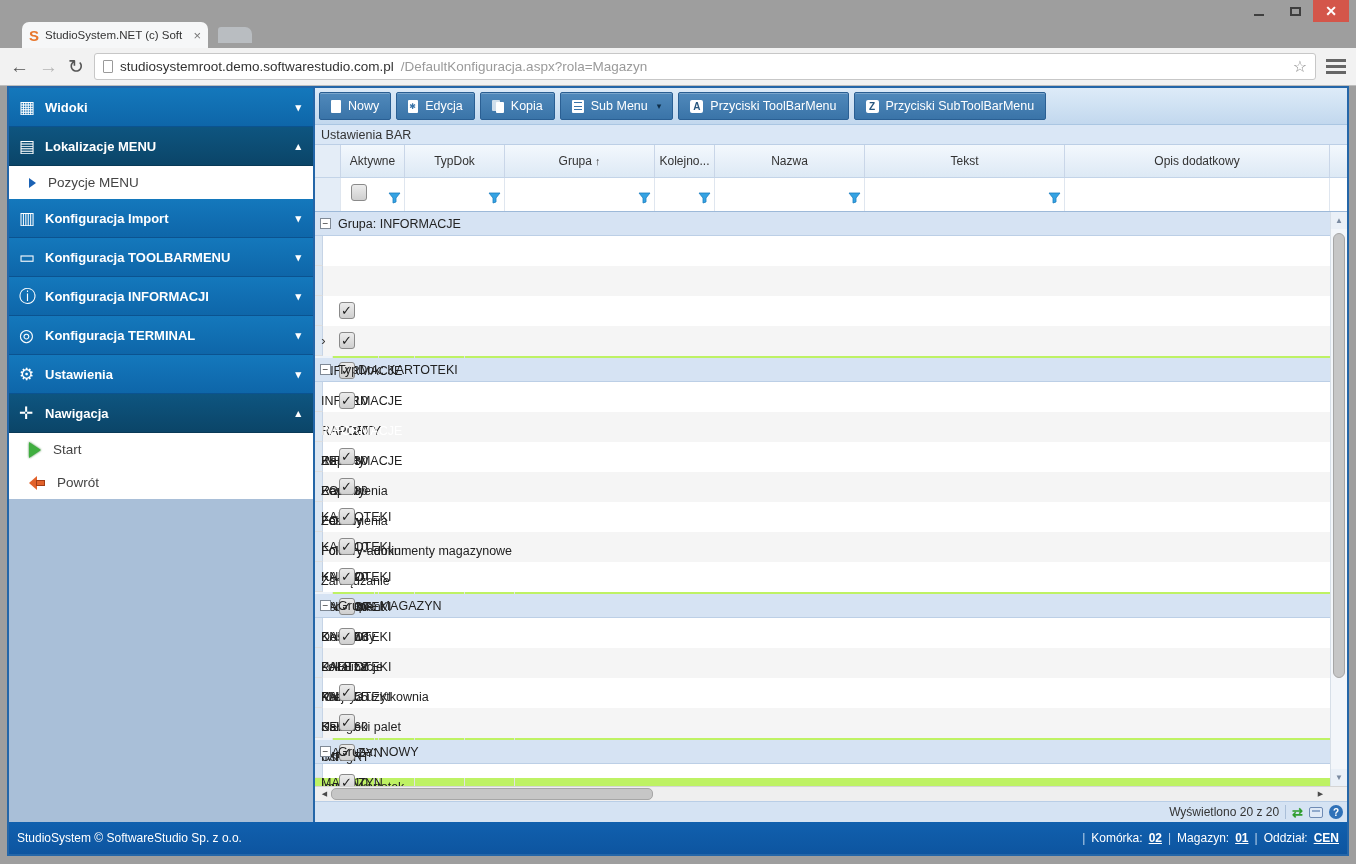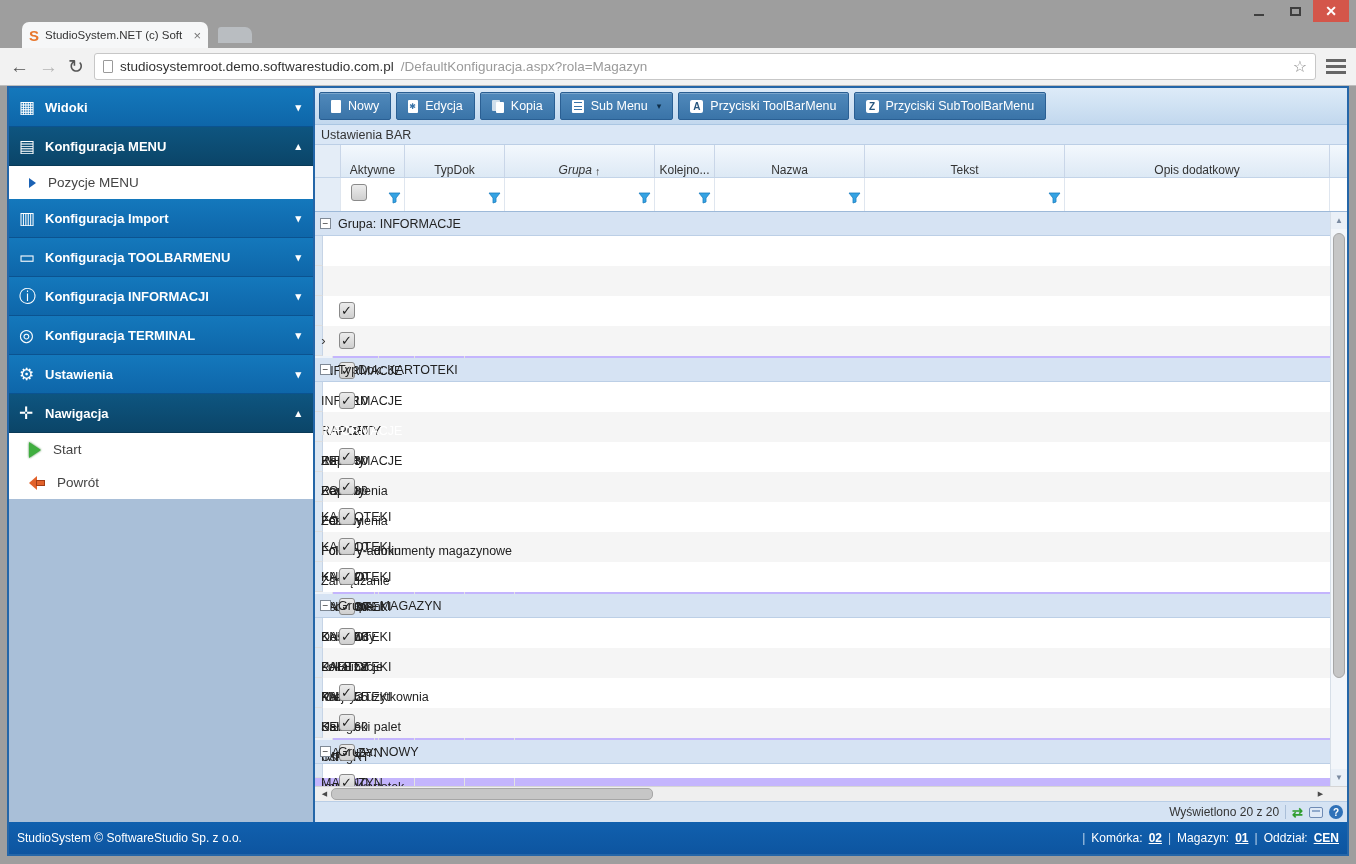--- a/index.html
+++ b/index.html
@@ -43,40 +43,40 @@
   .sb-panel { background:#fff; }
   .sb-sub { height:33px; display:flex; align-items:center; padding-left:20px; gap:12px; color:#444; font-size:13.5px; cursor:pointer; }
   .tri-blue { width:0; height:0; border-left:7px solid #1b62b4; border-top:5px solid transparent; border-bottom:5px solid transparent; }
   .tri-green { width:0; height:0; border-left:12px solid #3fae3f; border-top:8px solid transparent; border-bottom:8px solid transparent; filter:drop-shadow(0 0 1px #2c7a2c); }
   .arr-orange { position:relative; width:16px; height:10px; }
   .arr-orange .bar { position:absolute; right:0; top:2px; width:9px; height:6px; background:#e2622b; border:1px solid #a33c14; }
   .arr-orange .head { position:absolute; left:0; top:-2px; width:0; height:0; border-right:8px solid #e2622b; border-top:7px solid transparent; border-bottom:7px solid transparent; }
   .sb-fill { flex:1; background:#a9bfd8; }
 
   
-  .main { flex:1; display:flex; flex-direction:column; min-width:0; background:#c4b5fd; }
+  .main { flex:1; display:flex; flex-direction:column; min-width:0; background:#bef264; }
   .toolbar { height:36px; background:linear-gradient(#ddebf8,#c2d8ee); display:flex; align-items:center; padding:0 4px; gap:5px; }
   .tb-btn { height:28px; display:inline-flex; align-items:center; gap:7px; padding:0 11px; background:linear-gradient(#5089bb,#3a74a8); border:1px solid #2a5f93; border-radius:2px; color:#fff; font-size:12.5px; cursor:pointer; box-shadow:inset 0 1px 0 rgba(255,255,255,.25); }
   .ic-page { width:10px; height:13px; background:#fff; border-radius:1px; position:relative; }
   .ic-page.gear:after { content:"✱"; position:absolute; left:1px; top:2px; font-size:8px; color:#3a74a8; }
   .ic-copy { width:12px; height:13px; position:relative; }
   .ic-copy:before, .ic-copy:after { content:""; position:absolute; width:8px; height:11px; background:#fff; border-radius:1px; }
   .ic-copy:before { left:0; top:0; opacity:.75; }
   .ic-copy:after { left:4px; top:2px; }
   .ic-list { width:12px; height:13px; background:#fff; border-radius:1px; display:flex; flex-direction:column; justify-content:space-evenly; padding:0 2px; }
   .ic-list i { display:block; height:1px; background:#3a74a8; }
   .ic-letter { width:13px; height:13px; background:#fff; border-radius:2px; color:#28567e; font-size:10px; font-weight:bold; display:flex; align-items:center; justify-content:center; }
   .tb-caret { font-size:9px; color:#0d2d49; margin-left:2px; }
   .caption { height:21px; background:#dae7f6; border-top:1px solid #aac6e2; border-bottom:1px solid #bccfe6; color:#333; font-size:12.5px; line-height:20px; padding-left:6px; }
 
   
   .grow { display:flex; }
   .gc { flex:none; overflow:hidden; white-space:nowrap; }
   .ghead { height:33px; background:linear-gradient(#f3f8fd,#dde9f5); border-bottom:1px solid #c3d4e8; }
-  .ghead .gc { border-right:1px solid #c9d6e8; display:flex; align-items:flex-end; justify-content:center; font-size:12px; color:#333; height:100%; gap:3px; }
+  .ghead .gc { border-right:1px solid #c9d6e8; display:flex; align-items:center; justify-content:center; font-size:12px; color:#333; height:100%; gap:3px; }
   .ghead .gc.blank { background:#e4edf7; }
   .gfilter { height:34px; background:#fff; border-bottom:1px solid #9db9d8; }
   .gfilter .gc { border-right:1px solid #dfe6ef; height:100%; position:relative; }
   .gfilter .gc.blank { background:#e4edf7; }
   .funnel { position:absolute; right:3px; bottom:3px; }
   .sort-arrow { font-size:11px; color:#444; }
   .gbodywrap { flex:1; position:relative; overflow:hidden; }
   .gbody { position:absolute; left:0; top:0; right:17px; bottom:0; overflow:hidden; }
   .ggroup-head { height:24px; background:#d6e3f3; border-bottom:1px solid #bccfe6; display:flex; align-items:center; gap:7px; padding-left:5px; font-size:12.5px; color:#222; margin-top:2px; }
   .ggroup-head:first-child { margin-top:0; }
@@ -155,21 +155,21 @@
 <div class="appframe">
   <div class="appbody">
     <div class="sidebar" id="sidebar">
         <div class="sb-item">
           <span class="sb-ic">▦</span>
           <span class="sb-label">Widoki</span>
           <span class="sb-chev">▾</span>
         </div>
         <div class="sb-item expanded">
           <span class="sb-ic">▤</span>
-          <span class="sb-label">Konfiguracja MENU</span>
+          <span class="sb-label">Lokalizacje MENU</span>
           <span class="sb-chev">▴</span>
         </div>
         <div class="sb-panel">
           <div class="sb-sub">
             <span class="tri-blue"></span>
             <span>Pozycje MENU</span>
           </div>
         </div>
         <div class="sb-item">
           <span class="sb-ic">▥</span>
@@ -250,21 +250,21 @@
         </div>
       <div class="caption">Ustawienia BAR</div>
       <div class="grow ghead" id="ghead">
           <div class="gc blank" style="width: 26px;"></div>
           <div class="gc" style="width: 64px;">
             <span>Aktywne</span>
           </div>
           <div class="gc" style="width: 100px;">
             <span>TypDok</span>
           </div>
-          <div class="gc" style="width: 150px; font-style: italic;">
+          <div class="gc" style="width: 150px;">
             <span>Grupa</span>
             <span class="sort-arrow">↑</span>
           </div>
           <div class="gc" style="width: 60px;">
             <span>Kolejno...</span>
           </div>
           <div class="gc" style="width: 150px;">
             <span>Nazwa</span>
           </div>
           <div class="gc" style="width: 200px;">

